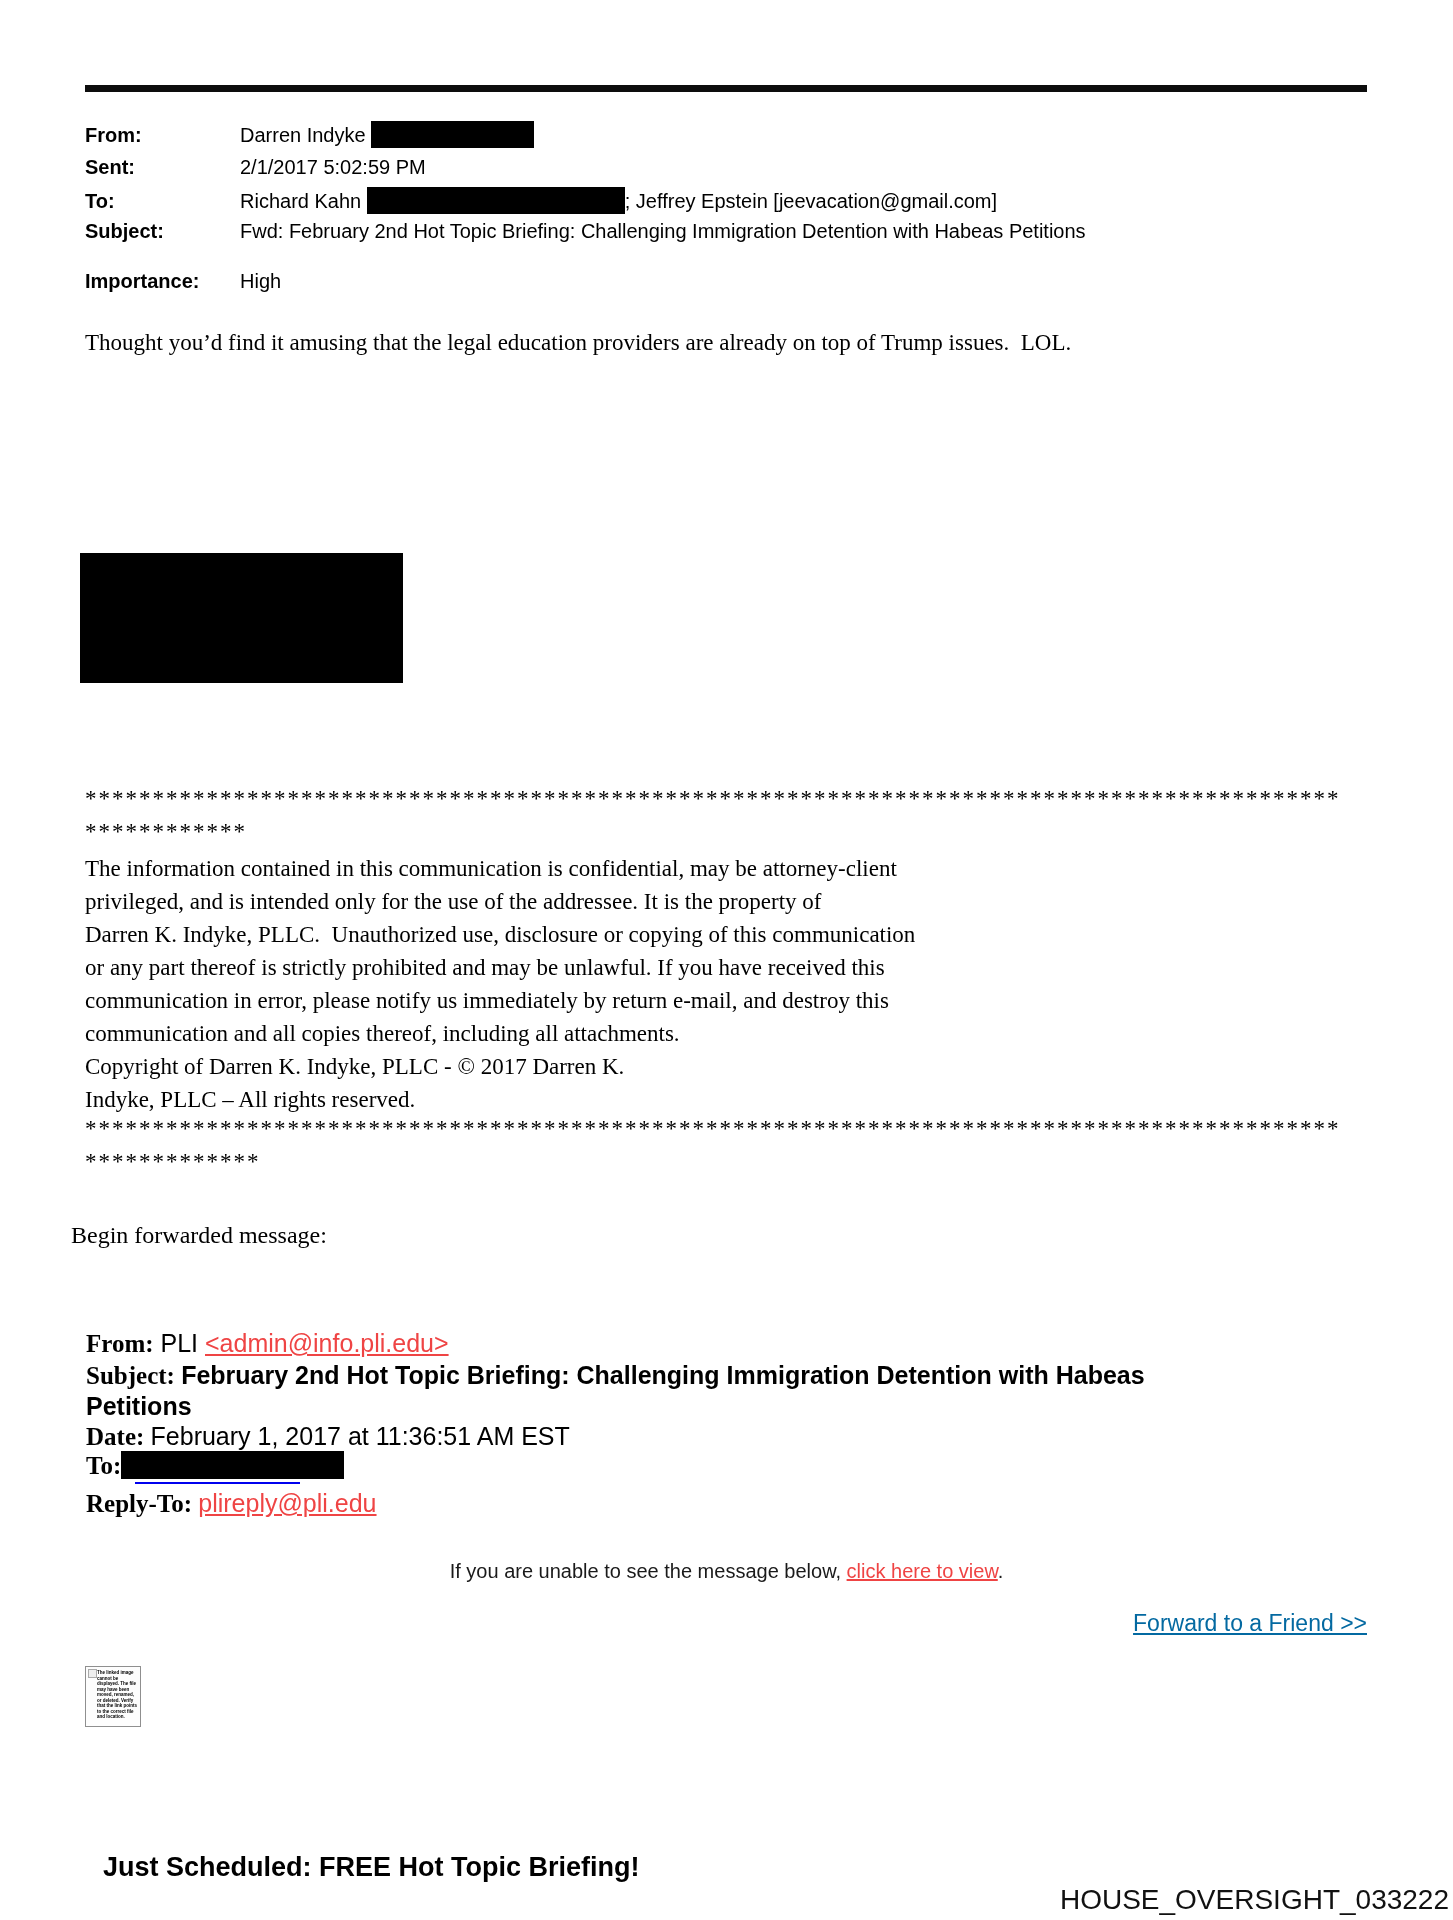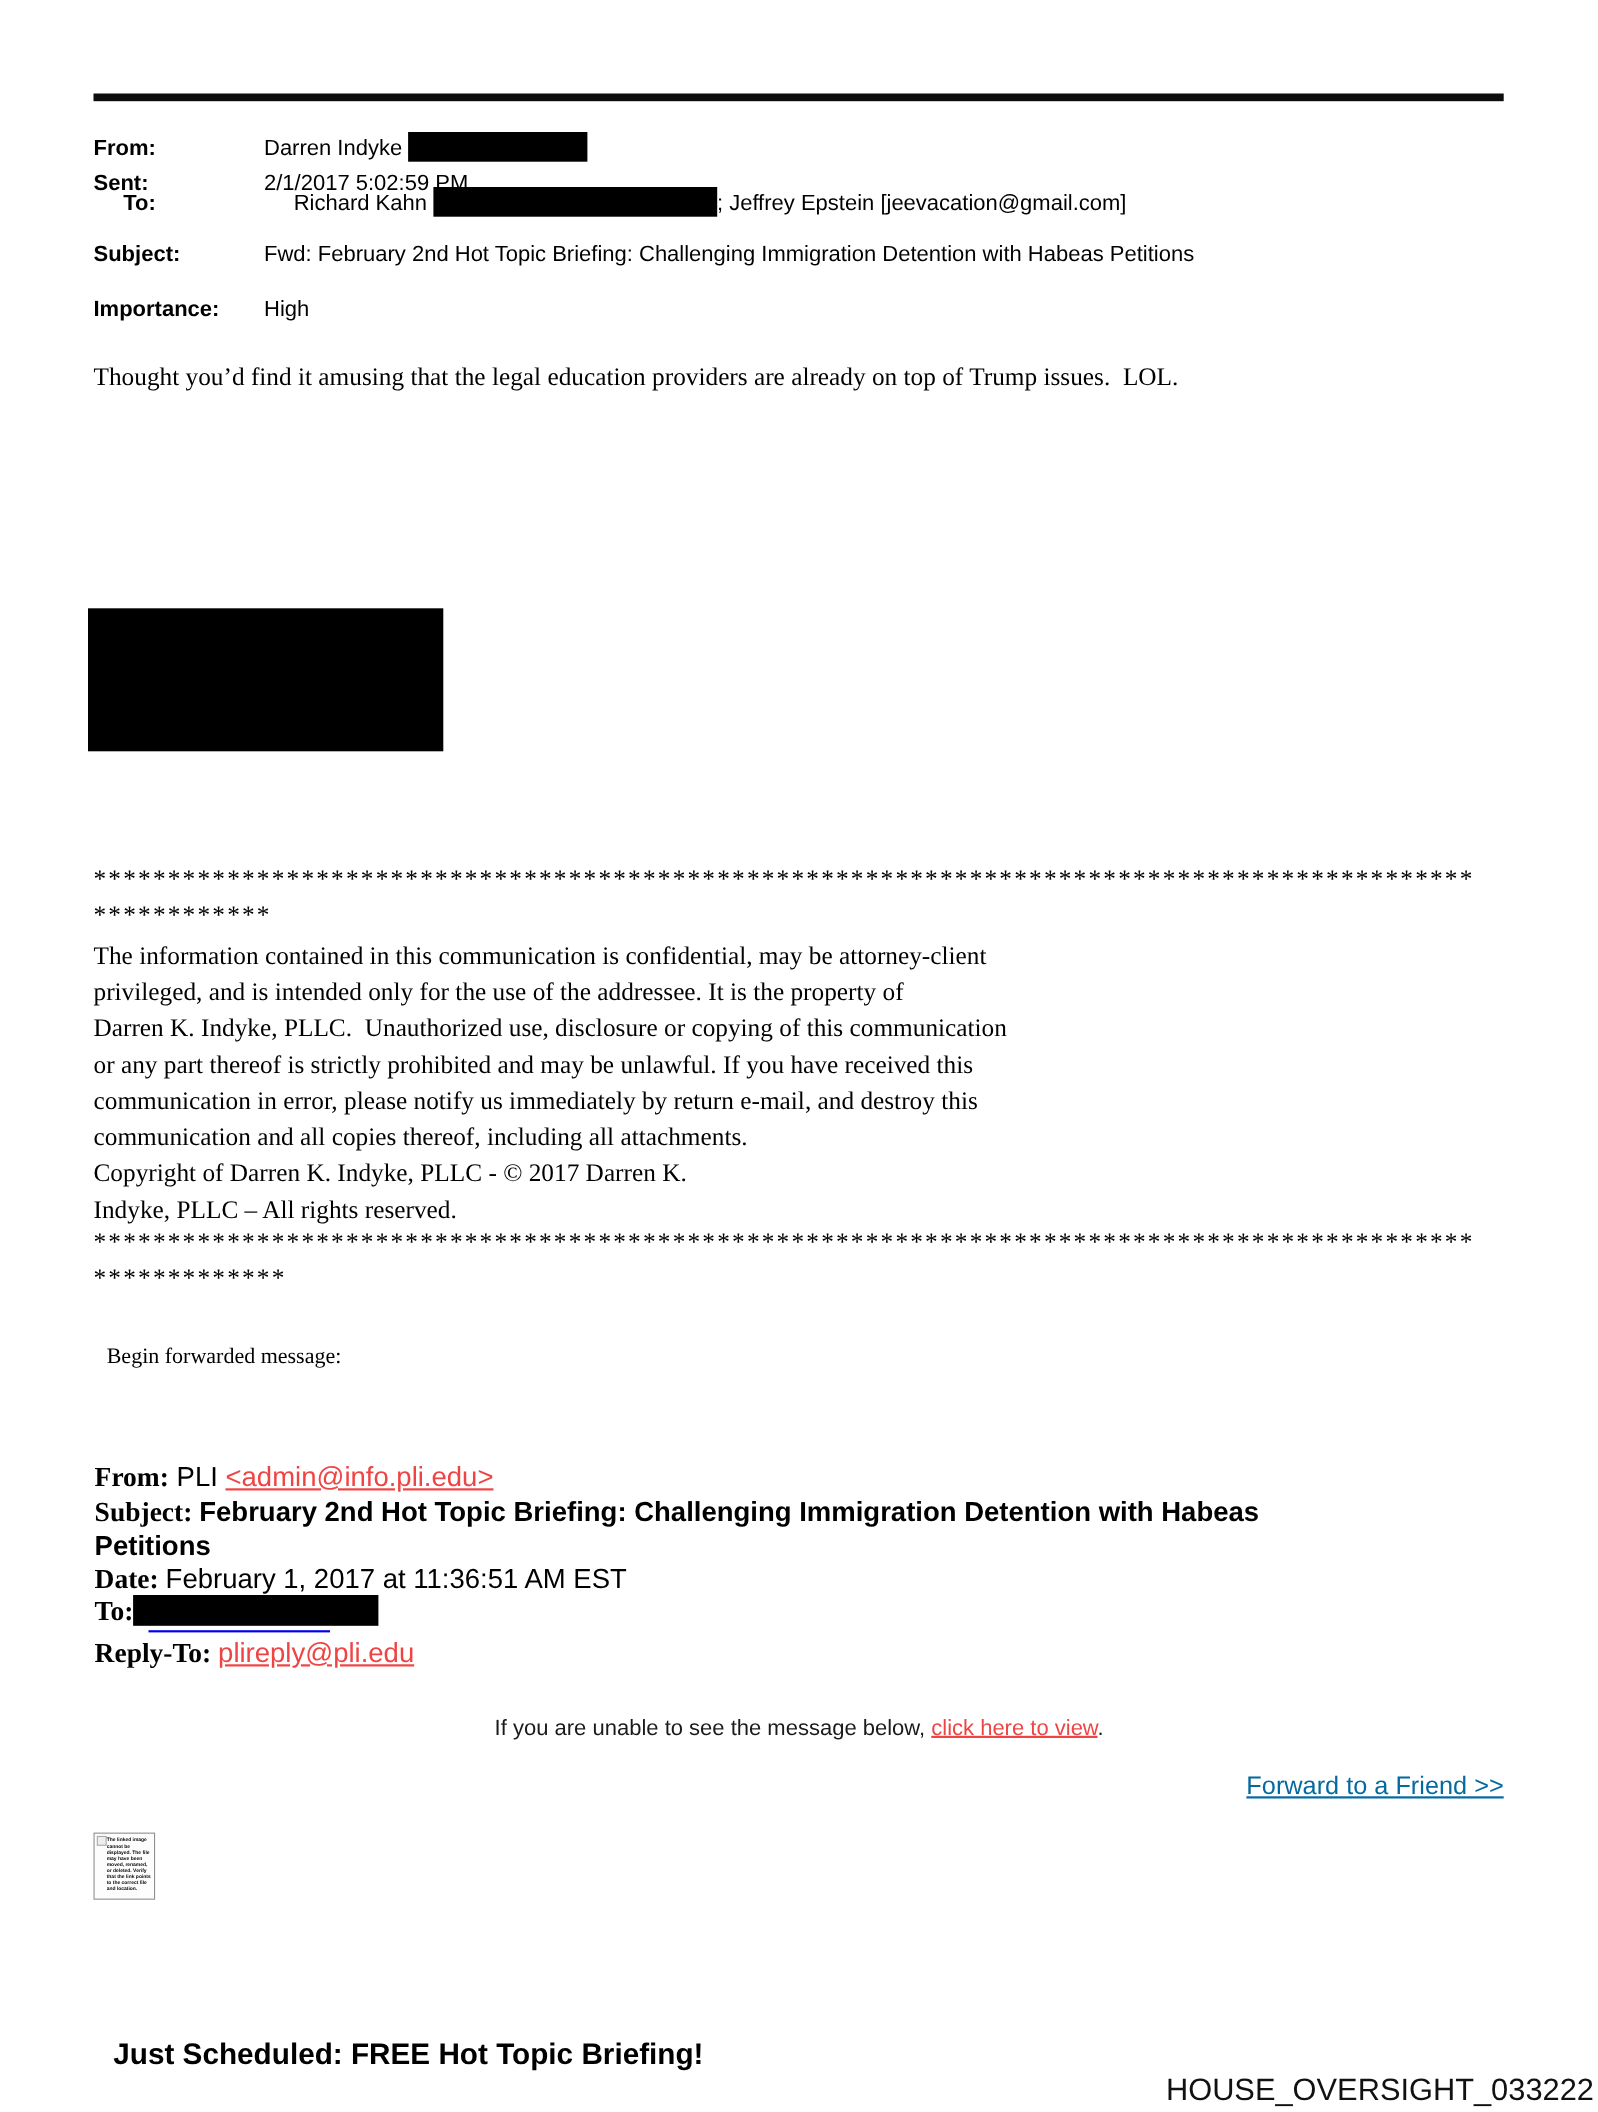--- a/index.html
+++ b/index.html
@@ -58,21 +58,21 @@
 
   <div class="abs hdr-row" style="top:122px;">
     <span class="hdr-label">From:</span><span>Darren Indyke</span>
     <span class="redact-inline" style="width:163px;"></span>
   </div>
 
   <div class="abs hdr-row" style="top:154px;">
     <span class="hdr-label">Sent:</span><span>2/1/2017 5:02:59 PM</span>
   </div>
 
-  <div class="abs hdr-row" style="top:172px;margin-left:27px;">
+  <div class="abs hdr-row" style="top:188px;">
     <span class="hdr-label">To:</span><span>Richard Kahn</span>
     <span class="redact-inline" style="width:258px;"></span><span>; Jeffrey Epstein [jeevacation@gmail.com]</span>
   </div>
 
   <div class="abs hdr-row" style="top:218px;">
     <span class="hdr-label">Subject:</span><span>Fwd: February 2nd Hot Topic Briefing: Challenging Immigration Detention with Habeas Petitions</span>
   </div>
 
   <div class="abs hdr-row" style="top:268px;">
     <span class="hdr-label">Importance:</span><span>High</span>
@@ -89,21 +89,21 @@
 privileged, and is intended only for the use of the addressee. It is the property of
 Darren K. Indyke, PLLC.&nbsp; Unauthorized use, disclosure or copying of this communication
 or any part thereof is strictly prohibited and may be unlawful. If you have received this
 communication in error, please notify us immediately by return e-mail, and destroy this
 communication and all copies thereof, including all attachments.
 Copyright of Darren K. Indyke, PLLC - © 2017 Darren K.
 Indyke, PLLC – All rights reserved.</div>
   <div class="abs serif stars" style="left:85px;top:1116px;">*********************************************************************************************</div>
   <div class="abs serif stars" style="left:85px;top:1149px;">*************</div>
 
-  <div class="abs serif" style="left:97px;top:1222px;font-size:20px;">Begin forwarded message:</div>
+  <div class="abs serif" style="left:71px;top:1222px;font-size:24px;">Begin forwarded message:</div>
 
   <div class="abs fwd-row" style="top:1328px;">
     <span class="fwd-label">From:</span><span> PLI </span><a class="blue-link">&lt;admin@info.pli.edu&gt;</a>
   </div>
 
   <div class="abs fwd-row" style="top:1360px;">
     <span class="fwd-label">Subject: </span><span class="fwd-bold pre">February 2nd Hot Topic Briefing: Challenging Immigration Detention with Habeas
 Petitions</span>
   </div>
 

